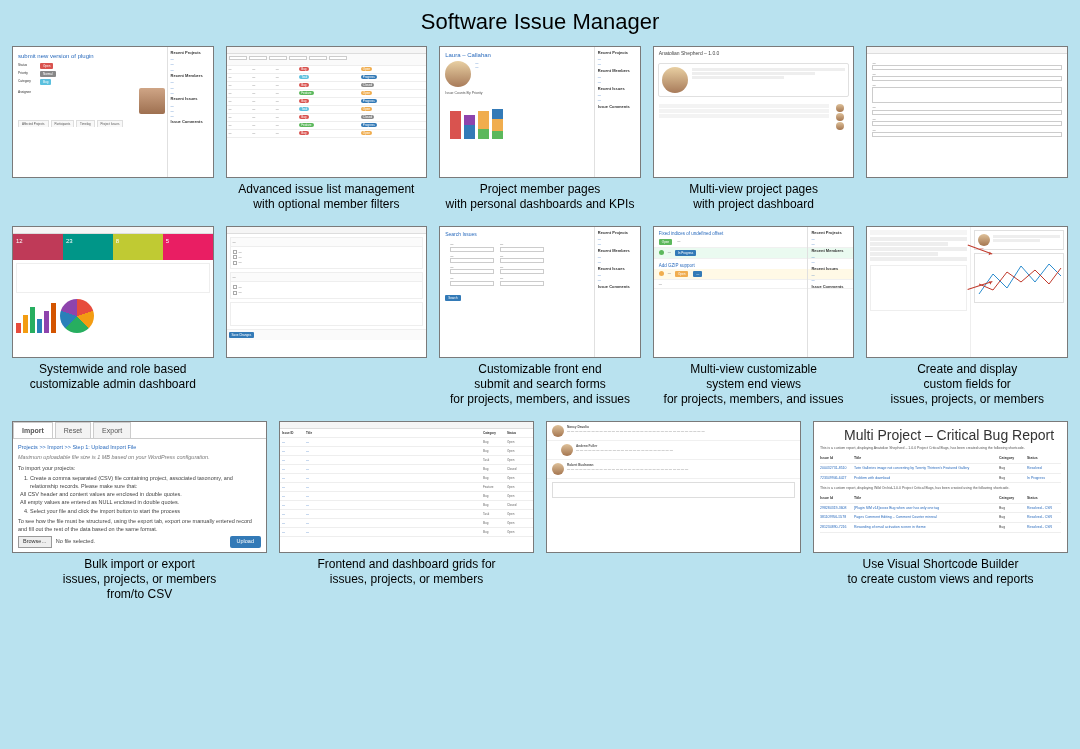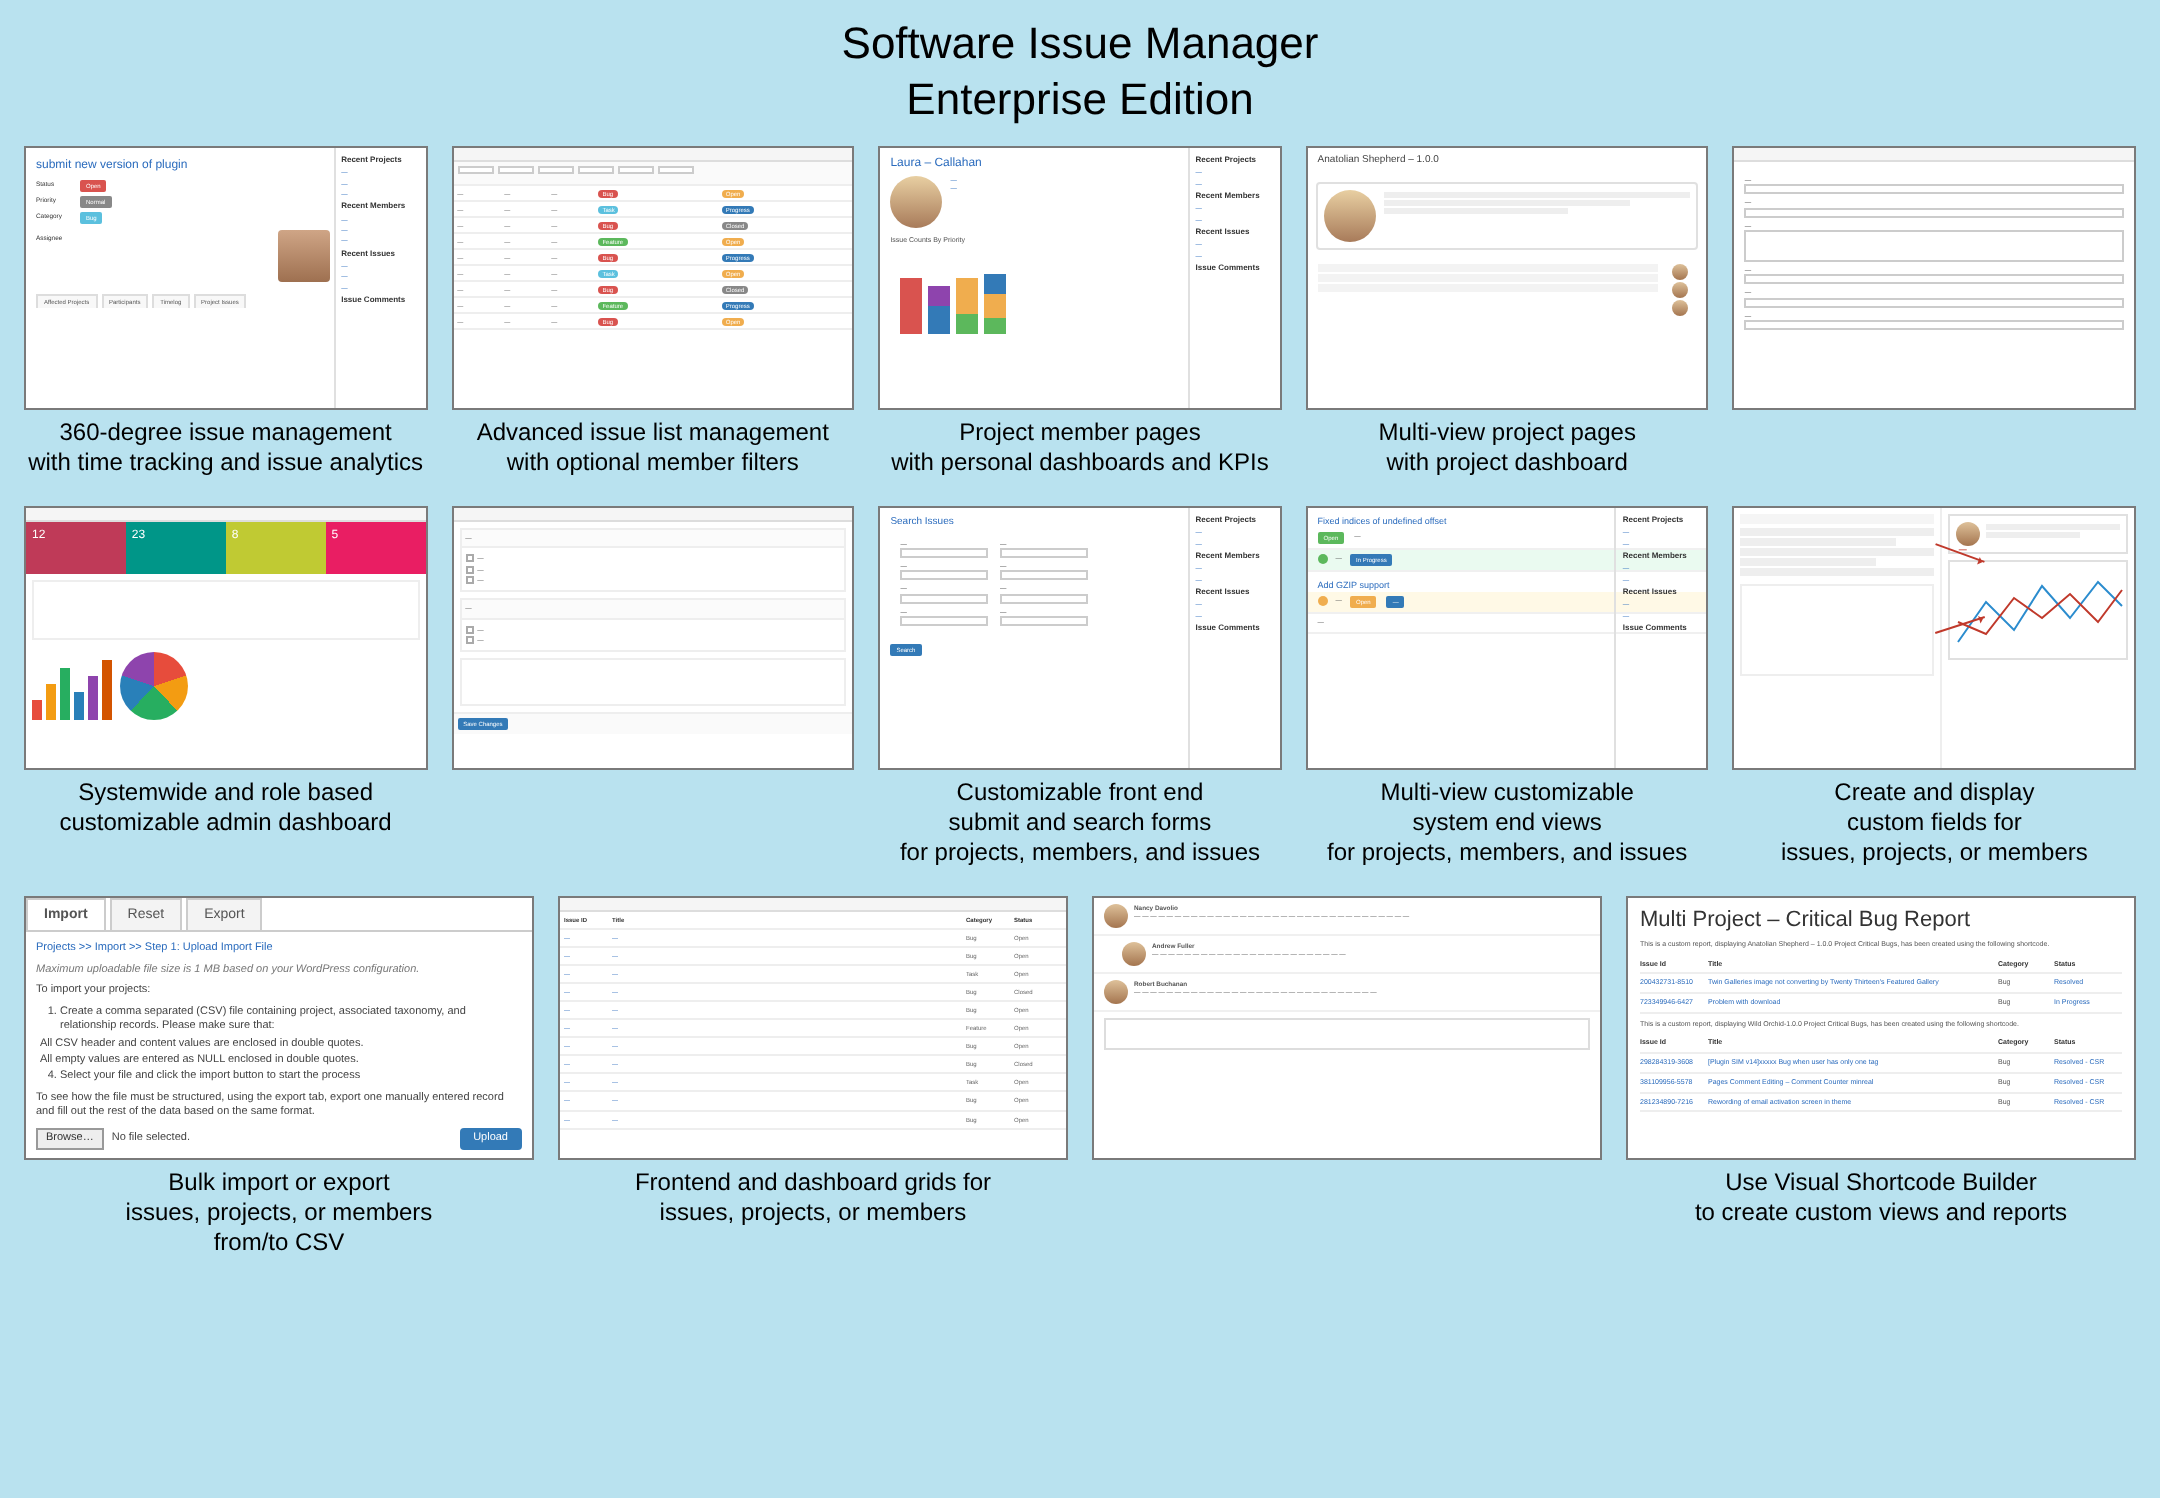--- a/index.html
+++ b/index.html
@@ -157,34 +157,33 @@
   
   .t12 .head, .t12 .r{display:flex;font-size:3px;border-bottom:1px solid #eee;padding:2px;color:#666;}
   .t12 .head{font-weight:700;color:#333;}
   .t12 .c{flex:1;} .t12 .cs{width:24px;}
   .lnk{color:#2a6bbd;}
 
   
   .t13 .cm{padding:3px 5px;border-bottom:1px solid #f0f0f0;display:flex;gap:3px;}
 
   
-  .t14 .ttl{font-size:11px;color:#333;padding:4px 6px 2px;}
+  .t14 .ttl{font-size:14px;color:#333;padding:4px 6px 2px;margin-left:24px;}
   .t14 .desc{font-size:3.5px;color:#555;padding:0 6px 3px;}
   .t14 .tbl{padding:0 6px;}
   .t14 .hr,.t14 .dr{display:flex;font-size:3.5px;border-bottom:1px solid #eee;padding:2px 0;}
   .t14 .hr{font-weight:700;color:#333;}
   .t14 .cA{flex:0 0 34px;} .t14 .cB{flex:1;} .t14 .cC{flex:0 0 28px;} .t14 .cD{flex:0 0 34px;}
 </style>
 </head>
 <body>
 
 <div class="page">
   <h1>
     <span>Software Issue Manager</span><br>
-    <span>Enterprise Edition</span>
   </h1>
 
   <div class="grid cols5">
 
     <div class="cell">
       <div class="thumb t1">
         <div class="main">
           <div class="title">submit new version of plugin</div>
           <div class="row">
               <span class="lbl">Status</span>
@@ -222,22 +221,20 @@
             <a>—</a>
             <a>—</a>
             <a>—</a>
           <h6>Recent Issues</h6>
             <a>—</a>
             <a>—</a>
             <a>—</a>
           <h6>Issue Comments</h6>
         </div>
       </div>
-      <div class="caption">360-degree issue management
-with time tracking and issue analytics</div>
     </div>
 
     <div class="cell">
       <div class="thumb t2">
         <div class="topbar"></div>
         <div class="filters"><span></span><span></span><span></span><span></span><span></span><span></span></div>
         <table>
           <tbody>
               <tr>
                 <td>—</td>

